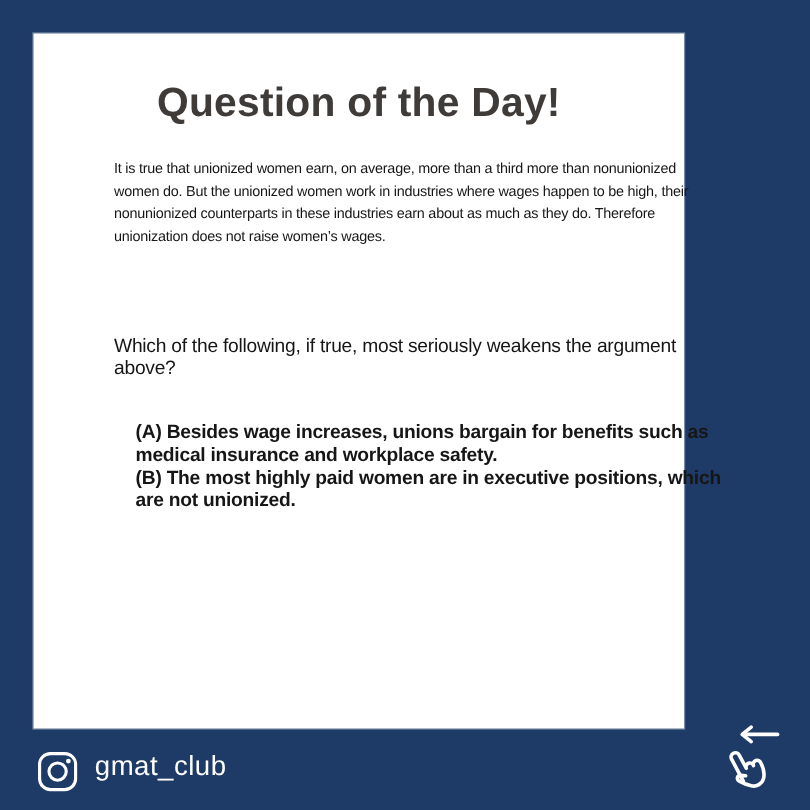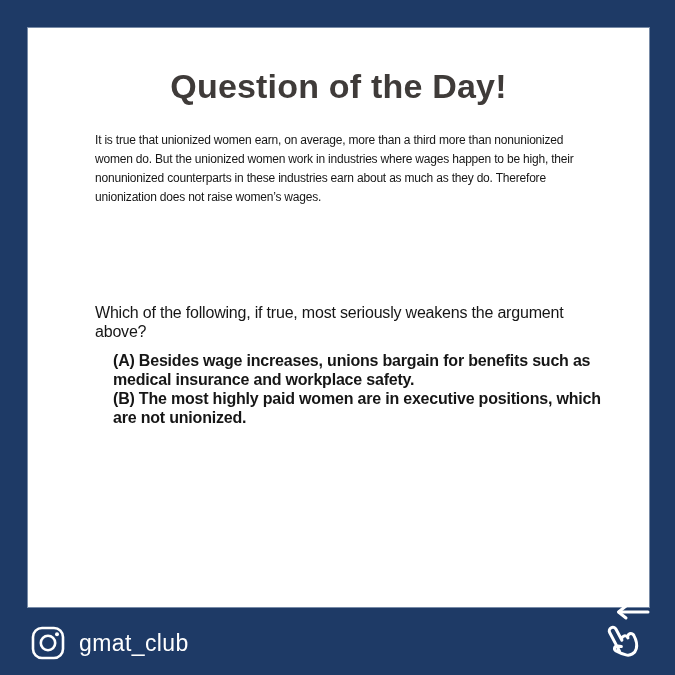--- a/index.html
+++ b/index.html
@@ -13,21 +13,21 @@
   html,body{width:675px;height:675px;}
   body{
     background:var(--background);
     font-family:"Liberation Sans", sans-serif;
     position:relative;
     overflow:hidden;
   }
   .card{
     position:absolute;
     left:28px; top:28px;
-    width:621px; height:579px;
+    width:542px; height:579px;
     background:var(--card);
     box-shadow:0 0 0 1px rgba(195,205,220,0.55);
   }
   .title{
     position:absolute;
     top:38px; left:0; right:0;
     text-align:center;
     font-size:34px;
     line-height:40px;
     font-weight:700;
@@ -44,37 +44,36 @@
     letter-spacing:-0.2px;
   }
   .prompt{
     position:absolute;
     top:251px; left:67px;
     width:508px;
     font-size:16px;
     line-height:19px;
     color:var(--body-text);
     letter-spacing:-0.2px;
-    margin-top:24px;
   }
   .options{
     position:absolute;
     top:323px; left:85px;
     width:488px;
     font-size:16px;
     line-height:19px;
     color:var(--body-text);
     letter-spacing:-0.2px;
     font-weight:bold;
   }
   .handle-row{
     position:absolute;
     left:30px; top:625px;
     display:flex;
-    align-items:center;
+    align-items:flex-start;
     gap:13px;
     color:var(--footer-text);
   }
   .ig-icon svg{display:block;}
   .handle-text{
     font-size:23px;
     font-weight:400;
     letter-spacing:0.4px;
     color:var(--footer-text);
   }

